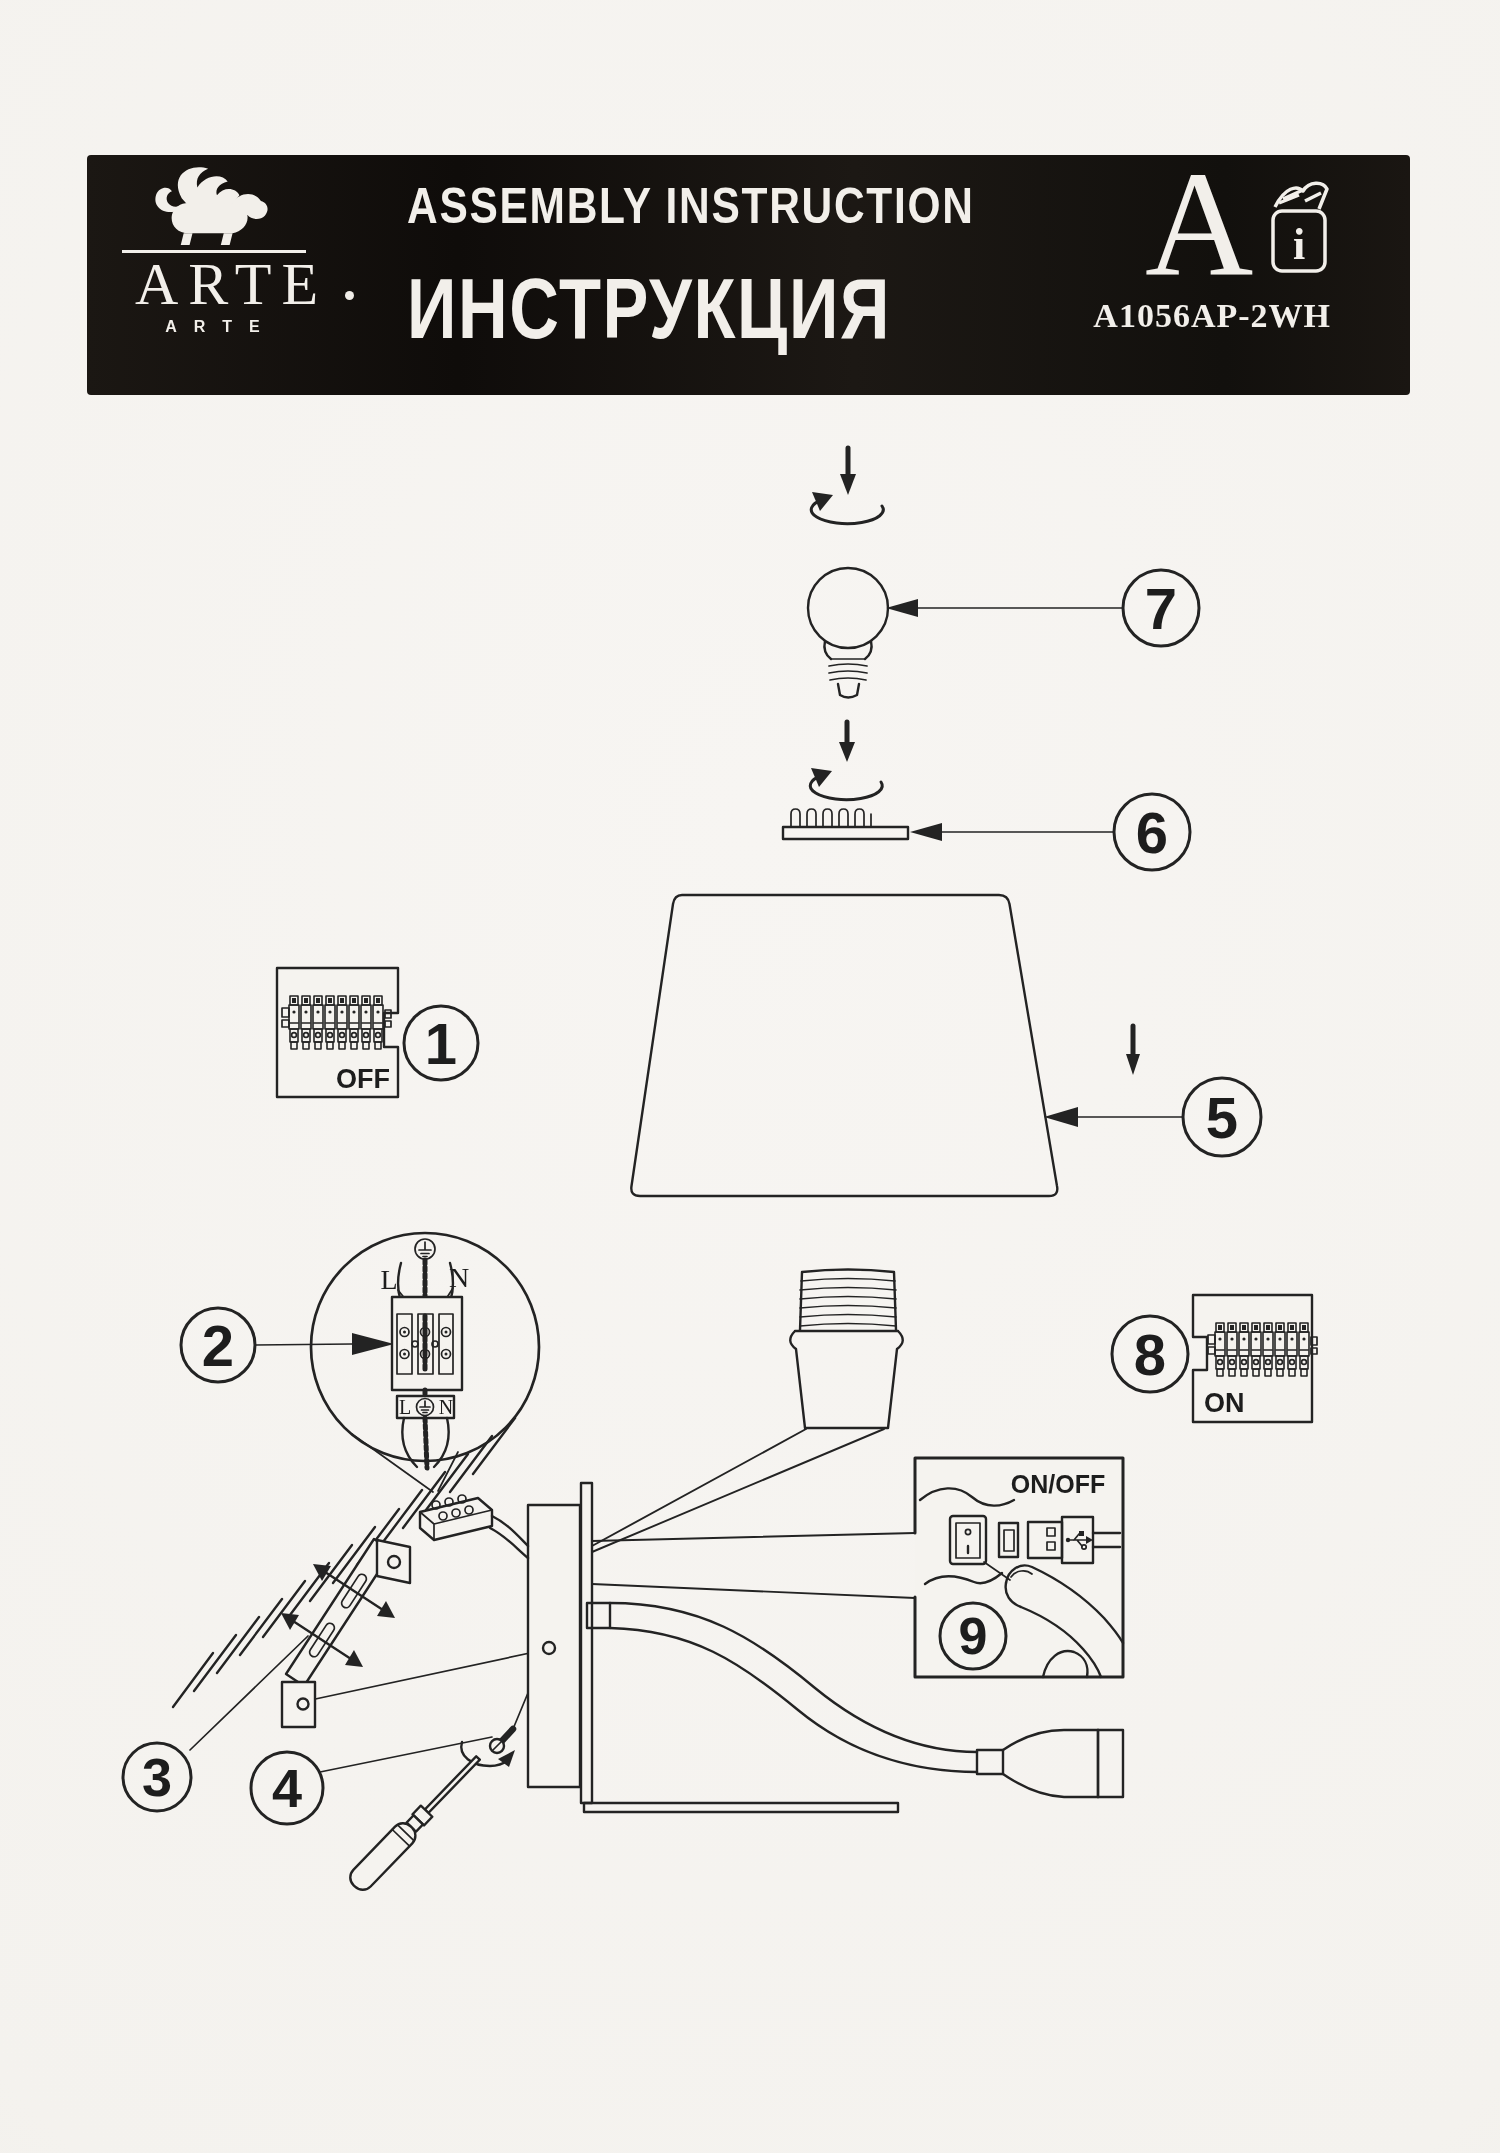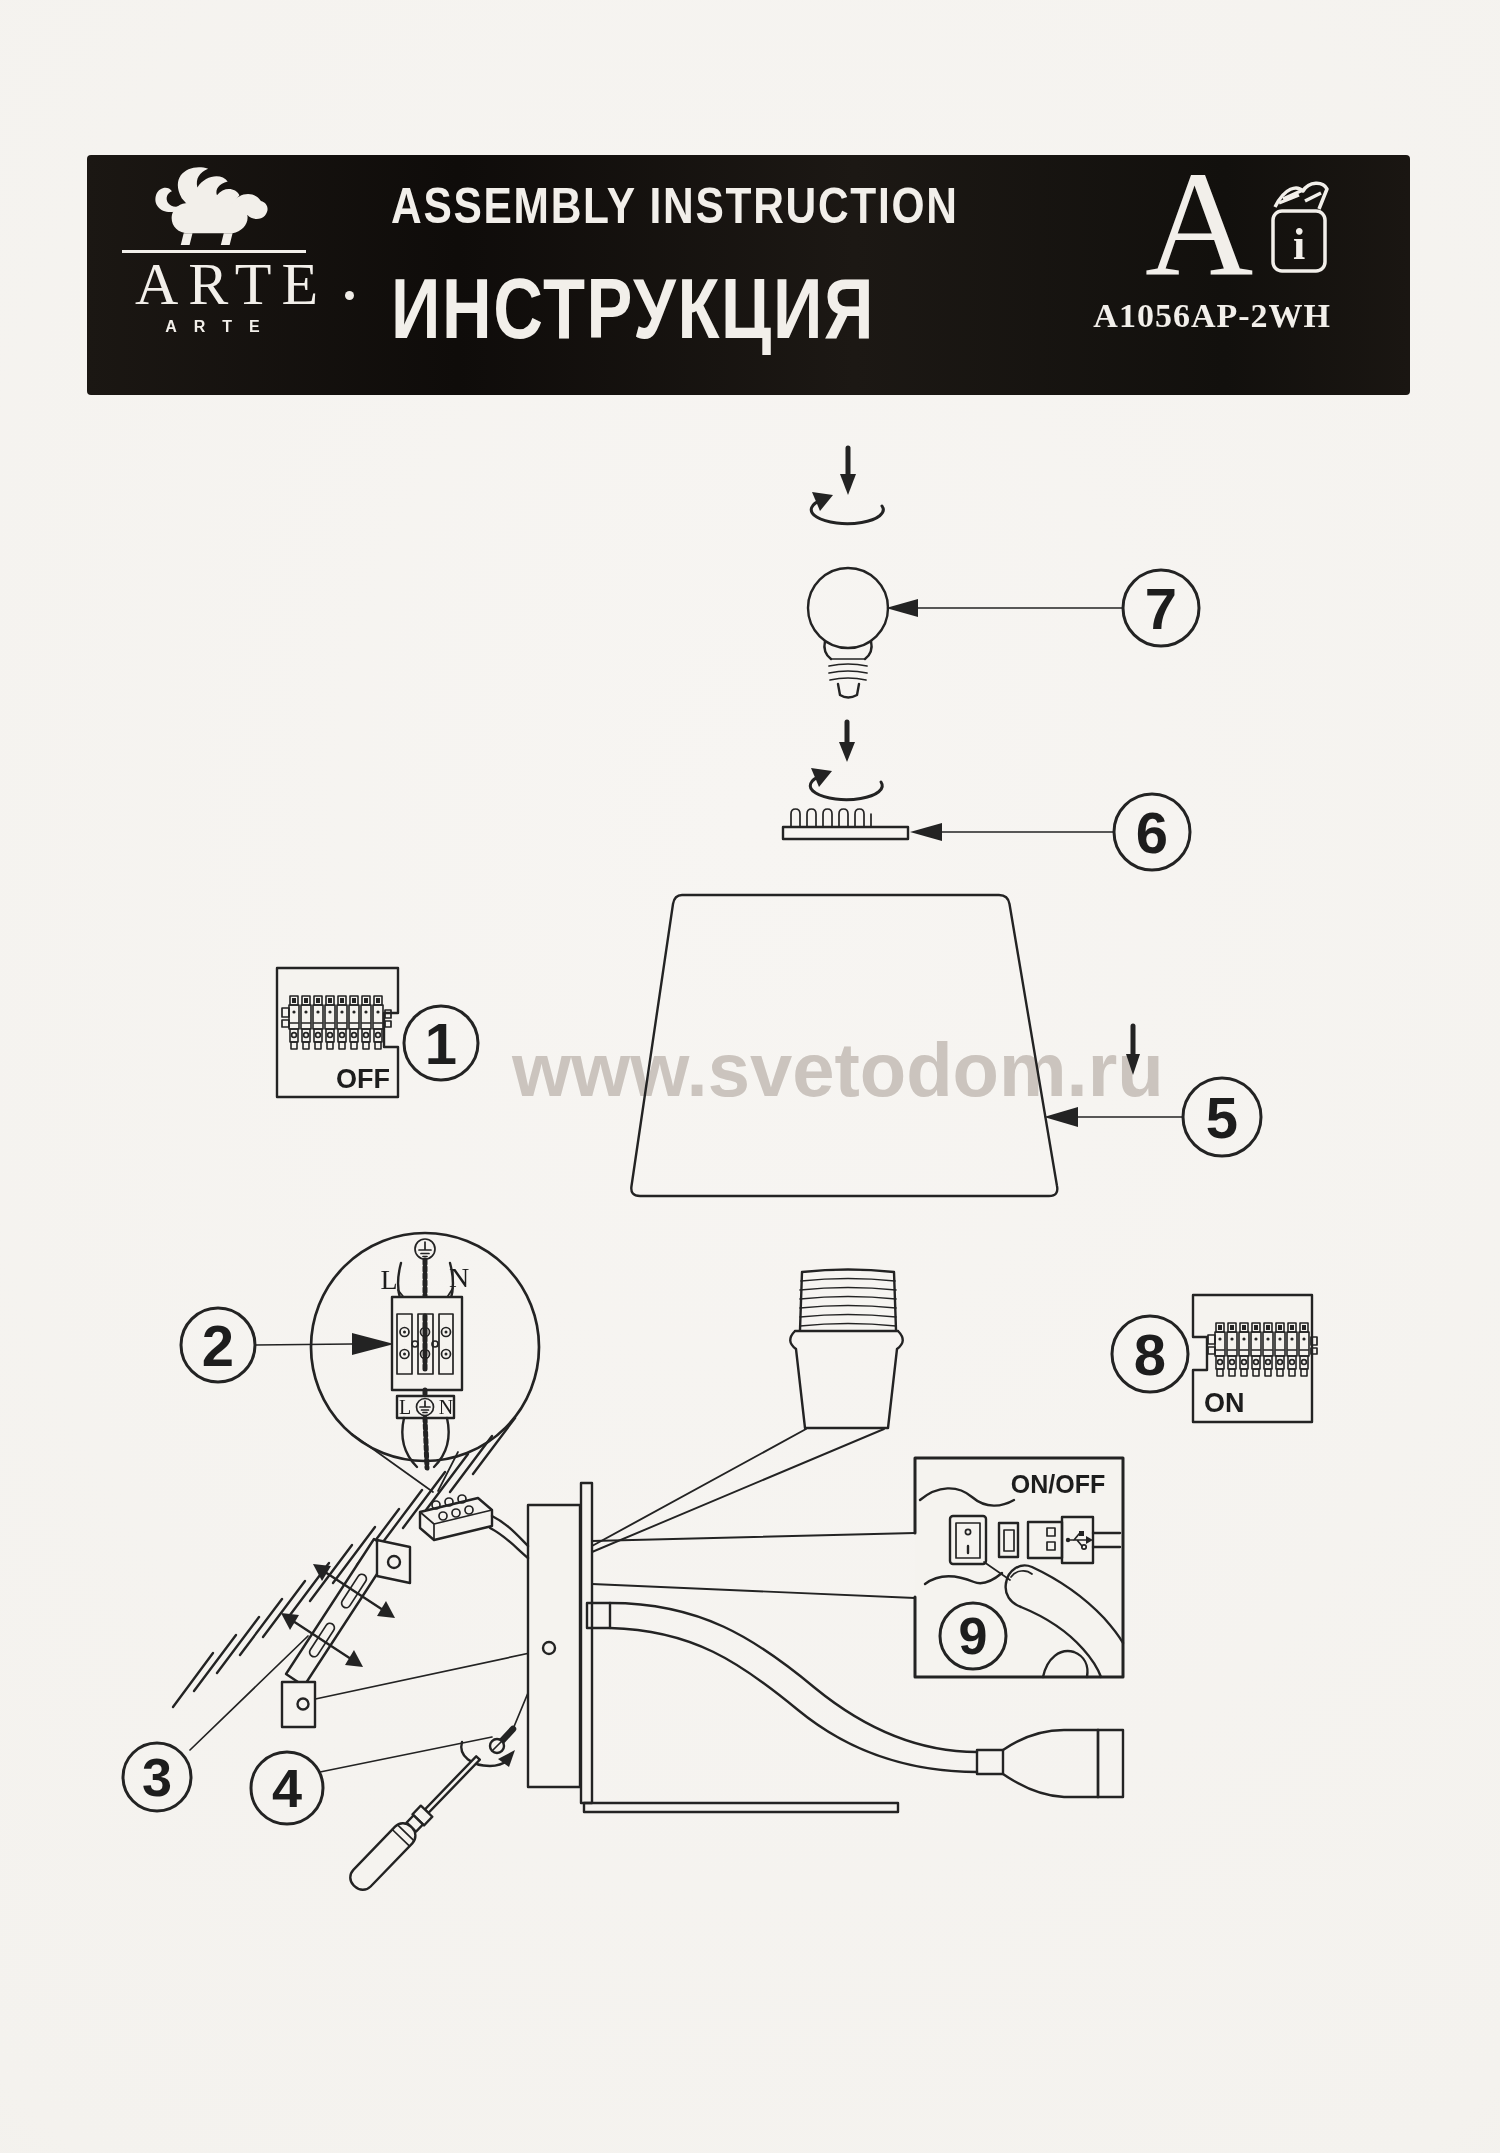--- a/index.html
+++ b/index.html
@@ -10,21 +10,21 @@
   .banner{position:absolute;left:87px;top:155px;width:1323px;height:240px;
           background:linear-gradient(90deg,#1b1713,#0f0c0a 28%,#1c1814 58%,#12100d 86%,#1a1612);
           border-radius:4px;color:#f2efea;}
   .logo{position:absolute;left:22px;top:6px;width:210px;text-align:center;}
   .logo svg{display:block;margin:0 auto;}
   .logo .rule{width:184px;height:3px;background:#f2efea;margin:1px auto 0 auto;}
   .brand-name{font-family:"Liberation Serif","DejaVu Serif",serif;font-size:60px;letter-spacing:10px;
               margin-top:0px;margin-left:26px;line-height:1.05;}
   .brand-sub{font-size:16px;letter-spacing:17px;margin-left:14px;margin-top:2px;font-weight:700;}
   .sep-dot{position:absolute;left:258px;top:136px;width:9px;height:9px;border-radius:50%;background:#efece7;}
-  .titles{position:absolute;left:304px;top:22px;width:640px;}
+  .titles{position:absolute;left:320px;top:22px;width:640px;}
   .title-en{font-size:50px;font-weight:700;letter-spacing:2px;transform:scaleX(.85);transform-origin:left;white-space:nowrap;}
   .title-ru{font-size:86px;font-weight:700;letter-spacing:2px;margin-top:24px;transform:scaleX(.8);transform-origin:left;white-space:nowrap;}
   .rev-a{position:absolute;left:1058px;top:-10px;font-family:"Liberation Serif","DejaVu Serif",serif;
          font-size:150px;line-height:1.05;font-weight:400;}
   .booklet{position:absolute;left:1178px;top:22px;}
   .model{position:absolute;left:900px;top:142px;width:344px;text-align:right;
          font-family:"Liberation Serif","DejaVu Serif",serif;font-weight:700;font-size:34px;letter-spacing:1px;white-space:nowrap;}
   
   .watermark{position:absolute;left:512px;top:1032px;font-size:76px;font-weight:700;color:#cbc4be;
              letter-spacing:0px;line-height:1;white-space:nowrap;}
@@ -37,21 +37,20 @@
   .solid{fill:#232323;stroke:none;}
   .num{font:700 58px "Liberation Sans","DejaVu Sans",sans-serif;fill:#1d1d1d;text-anchor:middle;}
   .lbl{font:700 27px "Liberation Sans","DejaVu Sans",sans-serif;fill:#1d1d1d;}
   .wlbl{font:400 28px "Liberation Serif","DejaVu Serif",serif;fill:#1d1d1d;text-anchor:middle;}
 </style>
 </head>
 <body>
 
 <div class="page">
 
-  <div class="watermark">www.svetodom.ru</div>
 
   <svg class="art" viewBox="0 0 1500 2153" width="1500" height="2153">
     <defs>
       <g id="brk-unit" class="ln" style="stroke-width:1.6">
         <rect x="1" y="0" width="8" height="9"></rect>
         <rect x="3" y="2" width="4" height="5" class="solid"></rect>
         <rect x="0" y="9" width="10" height="24"></rect>
         <circle cx="5" cy="16" r="1.6" class="solid"></circle>
         <path d="M1 27 h8"></path>
         <rect x="1" y="33" width="8" height="13"></rect>

